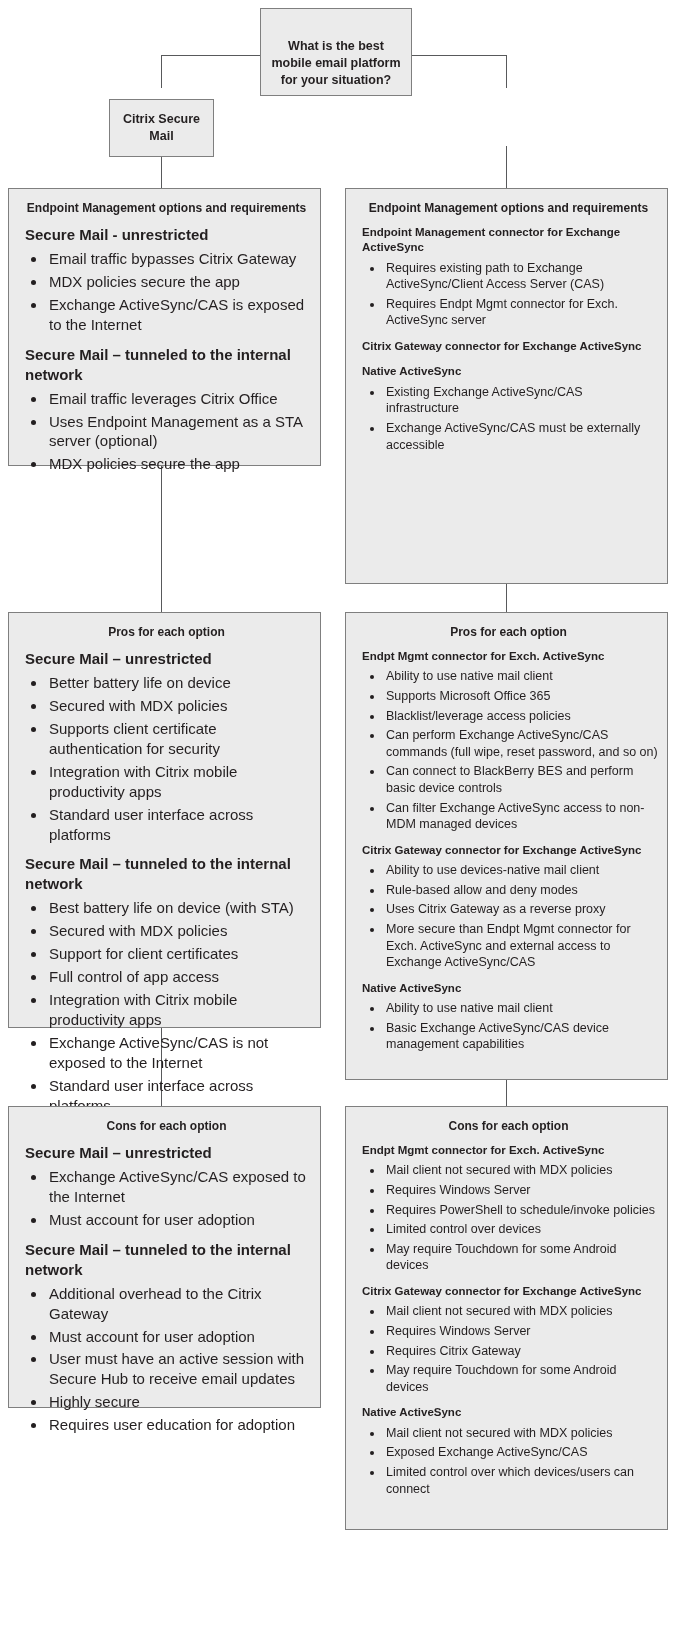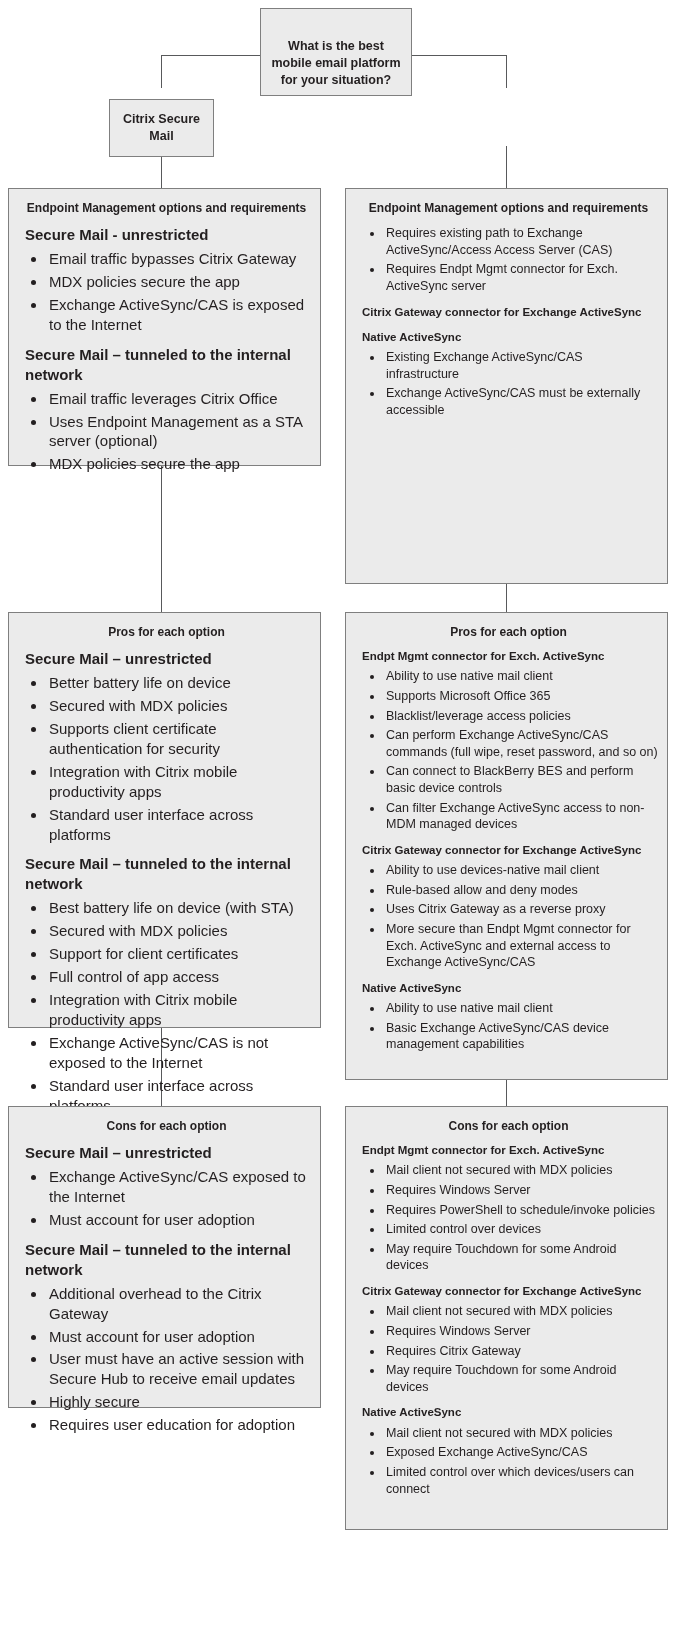--- a/index.html
+++ b/index.html
@@ -119,22 +119,23 @@
         <li>Email traffic leverages Citrix Office</li>
         <li>Uses Endpoint Management as a STA server (optional)</li>
         <li>MDX policies secure the app</li>
       </ul>
     </div>
   </div>
 
   <div class="box panel" style="left:345px; top:188px; width:323px; height:396px;">
     <div class="panel-title">Endpoint Management options and requirements</div>
     <div class="panel-body small">
-      <ul>
-        <li>Requires existing path to Exchange ActiveSync/Access Access Server (CAS)</li>
+      <div class="grp-head first sm">Endpoint Management connector for Exchange ActiveSync</div>
+      <ul>
+        <li>Requires existing path to Exchange ActiveSync/Client Access Server (CAS)</li>
         <li>Requires Endpt Mgmt connector for Exch. ActiveSync server</li>
       </ul>
       <div class="grp-head sm">Citrix Gateway connector for Exchange ActiveSync</div>
       <div class="grp-head sm">Native ActiveSync</div>
       <ul>
         <li>Existing Exchange ActiveSync/CAS infrastructure</li>
         <li>Exchange ActiveSync/CAS must be externally accessible</li>
       </ul>
     </div>
   </div>

